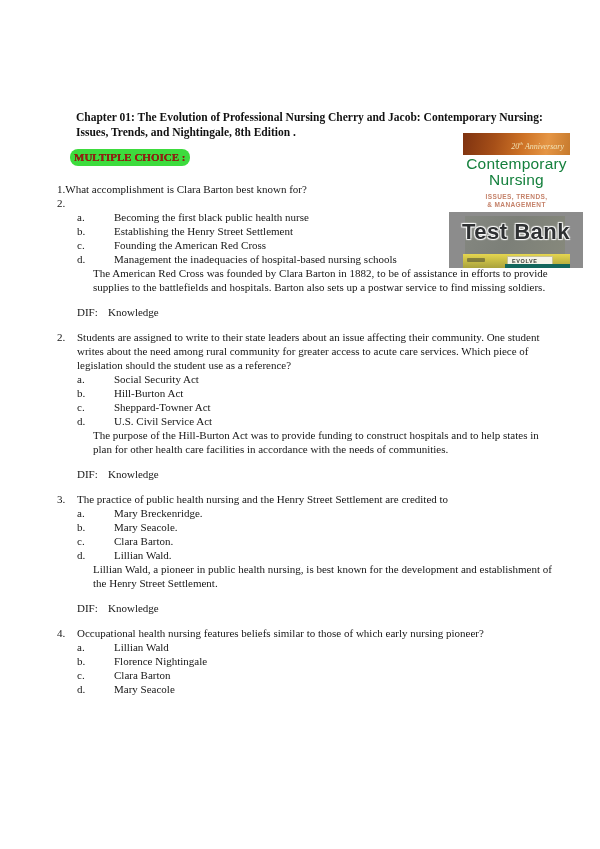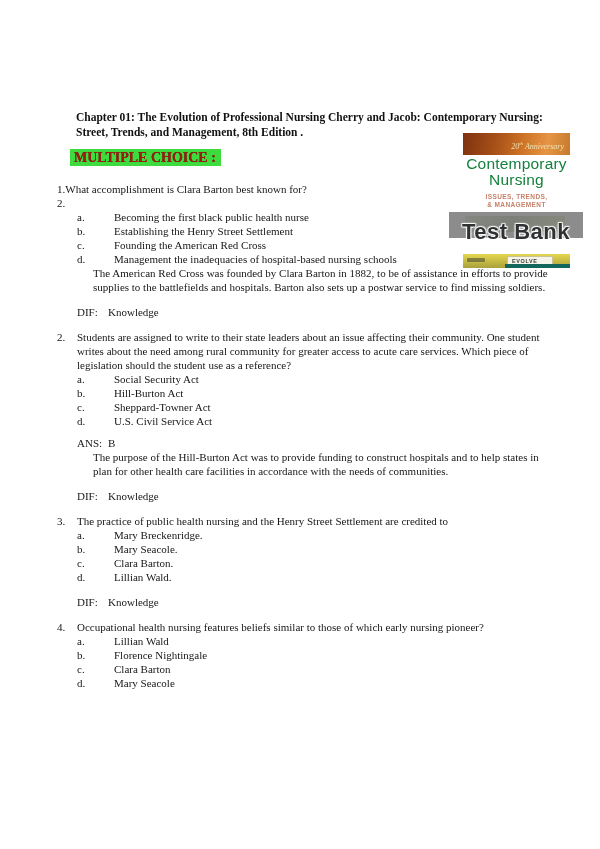--- a/index.html
+++ b/index.html
@@ -24,24 +24,25 @@
     color: #111;
   }
   .doc-header div { white-space: nowrap; }
 
   .mc-label {
     display: inline-block;
     margin: 9px 0 0 70px;
     background: #3ddb3d;
     color: #9b1d12;
     font-weight: bold;
-    font-size: 14px;
+    font-size: 11px;
     line-height: 13px;
     padding: 2px 5px 2px 4px;
     text-shadow: 0 0 0.5px #5c0f08;
+    border-radius: 8px;
   }
 
   .content {
     margin: 0 24px 0 57px;
     font-size: 11px;
     line-height: 14px;
   }
 
   .q-block { margin-top: 11px; }
   .q-block.first { margin-top: 16px; }
@@ -98,21 +99,21 @@
     left: 14px; right: 13px; top: 60px;
     text-align: center;
     color: #c5826a;
     font-weight: bold;
     font-size: 6.5px;
     line-height: 8px;
     letter-spacing: 0.4px;
   }
   .tb-band {
     position: absolute;
-    left: 0; right: 0; top: 79px; height: 26px;
+    left: 0; right: 0; top: 79px; height: 56px;
     background: #8c8c8c;
   }
   .tb-photo {
     position: absolute;
     left: 16px; right: 18px; top: 4px; bottom: 6px;
     background: linear-gradient(115deg, #7e8377, #6f7568 45%, #83876f);
     opacity: 0.55;
   }
   .tb-text {
     position: absolute;
@@ -182,21 +183,21 @@
       <div class="edition-smudge"></div>
       <div class="evolve-chip">EVOLVE</div>
       <div class="teal-strip"></div>
     </div>
   </div>
 
   <div class="doc">
 
     <div class="doc-header">
       <div>Chapter 01: The Evolution of Professional Nursing Cherry and Jacob: Contemporary Nursing:</div>
-      <div>Street, Trends, and Management, 8th Edition .</div>
+      <div>Issues, Trends, and Nightingale, 8th Edition .</div>
     </div>
 
     <div class="mc-label">MULTIPLE CHOICE :</div>
 
     <div class="content">
 
       <div class="q-block first">
         <div class="q-line">
             <span class="q-num tight">1.</span>
             <div class="q-stem">What accomplishment is Clara Barton best known for?</div>
@@ -240,21 +241,20 @@
             </div>
           <div class="opt-row">
               <span class="opt-letter">c.</span>
               <span class="opt-text">Sheppard-Towner Act</span>
             </div>
           <div class="opt-row">
               <span class="opt-letter">d.</span>
               <span class="opt-text">U.S. Civil Service Act</span>
             </div>
         </div>
-        <div class="ans-row"><span class="lbl">ANS:</span><span>B</span></div>
         <div class="rationale">The purpose of the Hill-Burton Act was to provide funding to construct hospitals and to help states in plan for other health care facilities in accordance with the needs of communities.</div>
         <div class="dif-row"><span class="lbl">DIF:</span><span>Knowledge</span></div>
       </div>
 
       <div class="q-block">
         <div class="q-line">
             <span class="q-num">3.</span>
             <div class="q-stem">The practice of public health nursing and the Henry Street Settlement are credited to</div>
           </div>
         <div class="opts">
@@ -268,20 +268,21 @@
             </div>
           <div class="opt-row">
               <span class="opt-letter">c.</span>
               <span class="opt-text">Clara Barton.</span>
             </div>
           <div class="opt-row">
               <span class="opt-letter">d.</span>
               <span class="opt-text">Lillian Wald.</span>
             </div>
         </div>
+        <div class="rationale">Lillian Wald, a pioneer in public health nursing, is best known for the development and establishment of the Henry Street Settlement.</div>
         <div class="dif-row"><span class="lbl">DIF:</span><span>Knowledge</span></div>
       </div>
 
       <div class="q-block">
         <div class="q-line">
             <span class="q-num">4.</span>
             <div class="q-stem">Occupational health nursing features beliefs similar to those of which early nursing pioneer?</div>
           </div>
         <div class="opts">
           <div class="opt-row">

